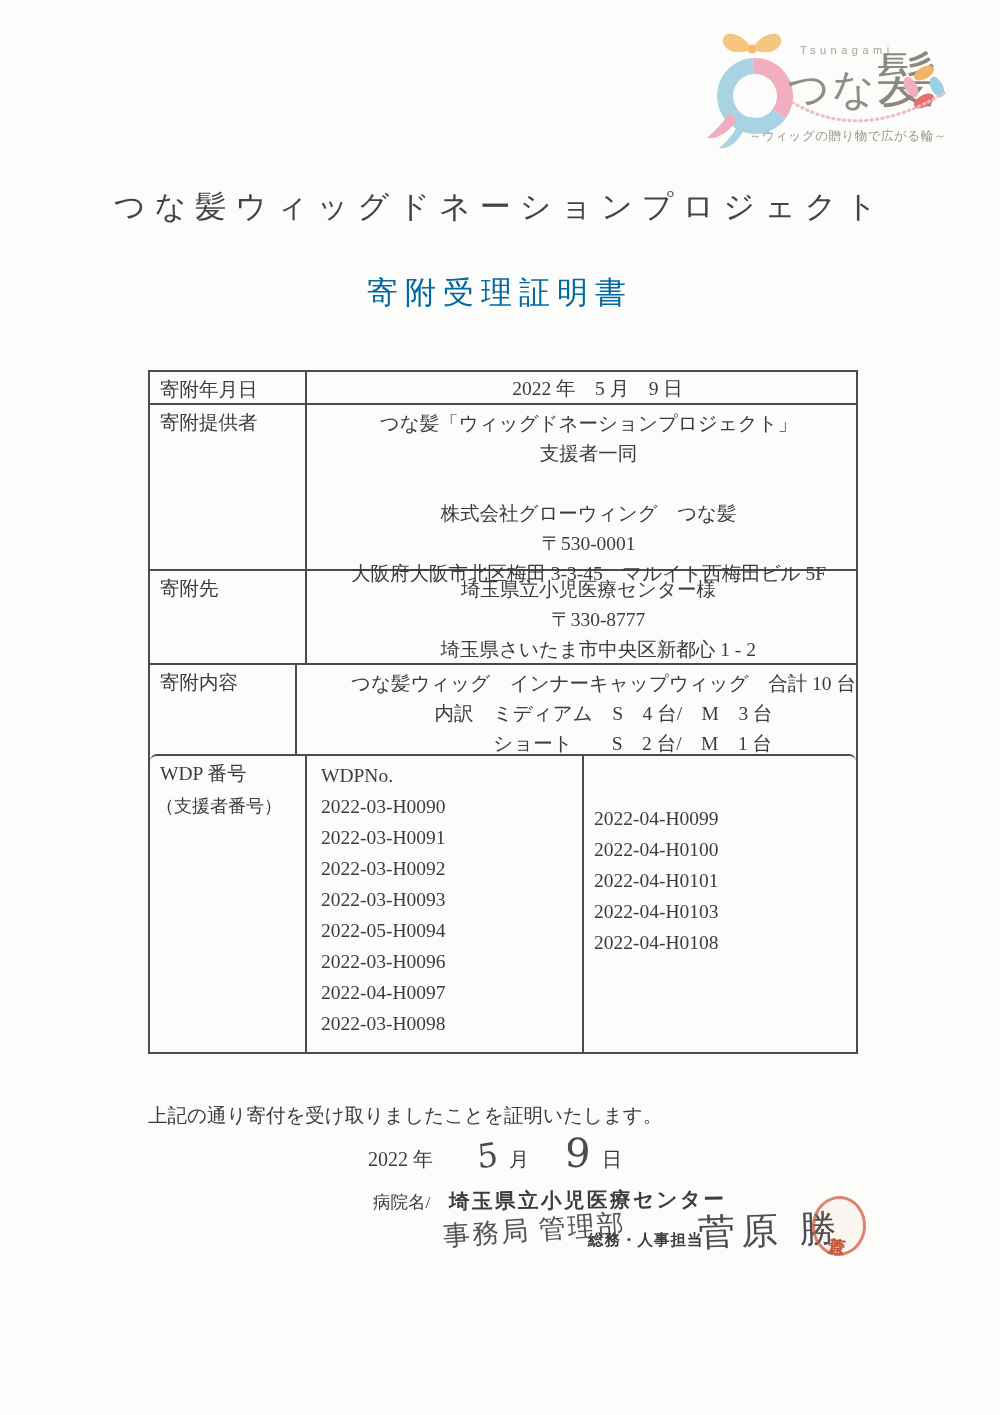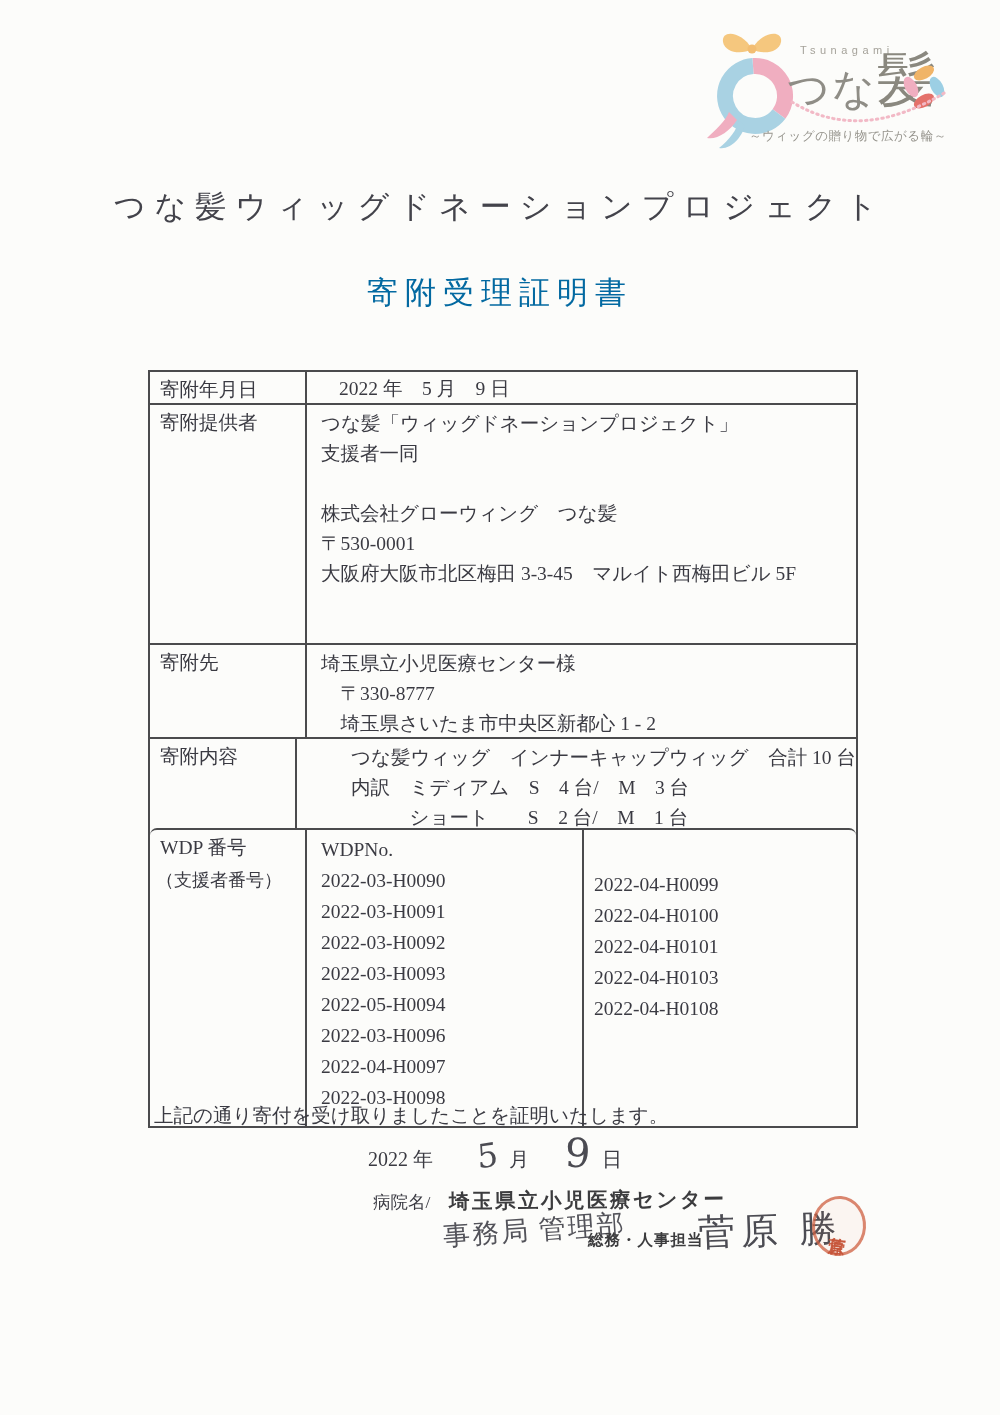--- a/index.html
+++ b/index.html
@@ -27,35 +27,35 @@
   .doc-title{position:absolute;left:0;right:0;top:186px;text-align:center;
     font-size:31px;letter-spacing:9px;color:#43434b;font-weight:500;white-space:pre;}
   .doc-subtitle{position:absolute;left:0;right:0;top:272px;text-align:center;
     font-size:31px;letter-spacing:7px;color:#0369a1;font-weight:500;white-space:pre;}
   
   .cert-table{position:absolute;left:148px;top:370px;width:710px;
     border:2px solid #4b4b4d;box-sizing:border-box;font-size:19.5px;}
   .trow{display:flex;box-sizing:border-box;}
   .trow + .trow{border-top:2px solid #4b4b4d;}
   .tlabel{width:157px;border-right:2px solid #4b4b4d;padding:4px 6px 0 10px;box-sizing:border-box;}
-  .tvalue{flex:1;padding:4px 0 0 14px;box-sizing:border-box;}
+  .tvalue{flex:1;padding:4px 0 0 14px;box-sizing:border-box;text-align:center;}
   .line{height:30px;line-height:30px;white-space:pre;}
   .r1{height:31px;}
   .r1 .tvalue{padding-left:32px;line-height:25px;white-space:pre;}
-  .r2{height:240px;}
+  .r2{height:166px;}
   .r3{height:94px;}
   .r4{height:91px;gap:40px;}
   .r5{height:298px;border-radius:7px;}
   .label2{font-size:18px;margin-left:-4px;margin-top:7px;white-space:pre;}
   .wdp-value{flex:1;display:flex;padding:0;}
   .wdp-c1{width:275px;padding:4px 0 0 14px;box-sizing:border-box;}
-  .wdp-c2{flex:1;border-left:2px solid #4b4b4d;padding:8px 0 0 10px;box-sizing:border-box;}
+  .wdp-c2{flex:1;border-left:2px solid #4b4b4d;padding:16px 0 0 10px;box-sizing:border-box;}
   .wline{height:31px;line-height:31px;white-space:pre;}
   
-  .statement{position:absolute;left:148px;top:1102px;font-size:19.5px;white-space:pre;margin-left:6px;}
+  .statement{position:absolute;left:148px;top:1102px;font-size:19.5px;white-space:pre;}
   .date-year{position:absolute;left:368px;top:1146px;font-size:20px;white-space:pre;}
   .date-month-hand{position:absolute;left:477px;top:1136px;font-size:33px;color:#4b4b52;
     transform:rotate(-8deg) skewX(-4deg);font-family:"DejaVu Serif",serif;}
   .date-month{position:absolute;left:509px;top:1146px;font-size:20px;}
   .date-day-hand{position:absolute;left:565px;top:1130px;font-size:40px;color:#4b4b52;
     transform:rotate(3deg);font-family:"DejaVu Serif",serif;}
   .date-day{position:absolute;left:602px;top:1146px;font-size:20px;}
   .hospital-label{position:absolute;left:373px;top:1190px;font-size:17.5px;}
   .hospital-name{position:absolute;left:449px;top:1186px;font-size:20.5px;font-weight:700;
     letter-spacing:2.5px;color:#3c3c3e;font-family:"Liberation Sans","DejaVu Sans",sans-serif;

